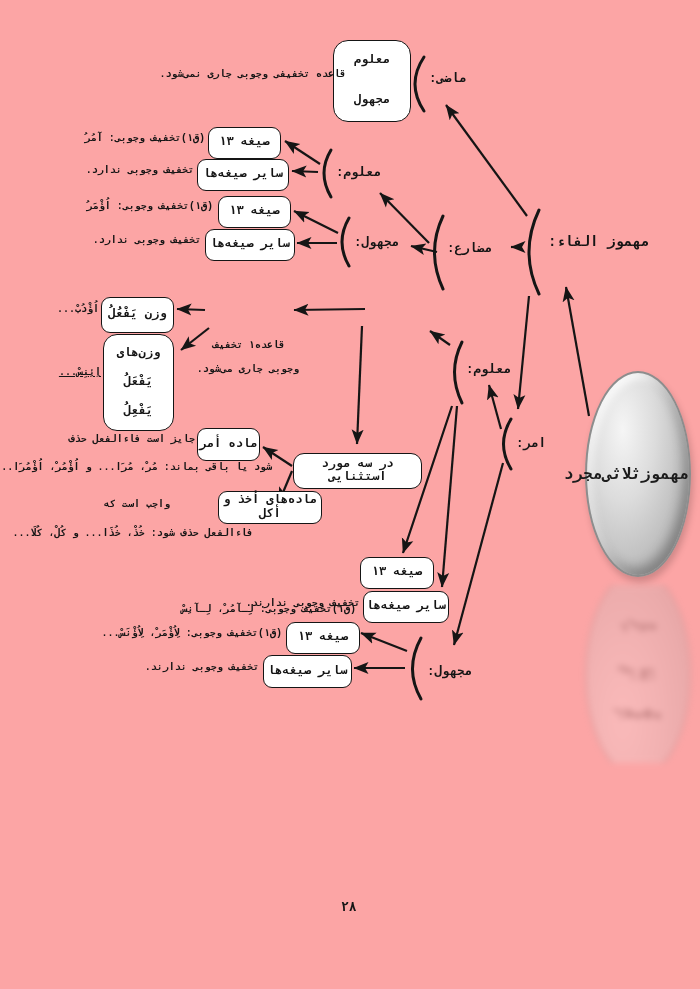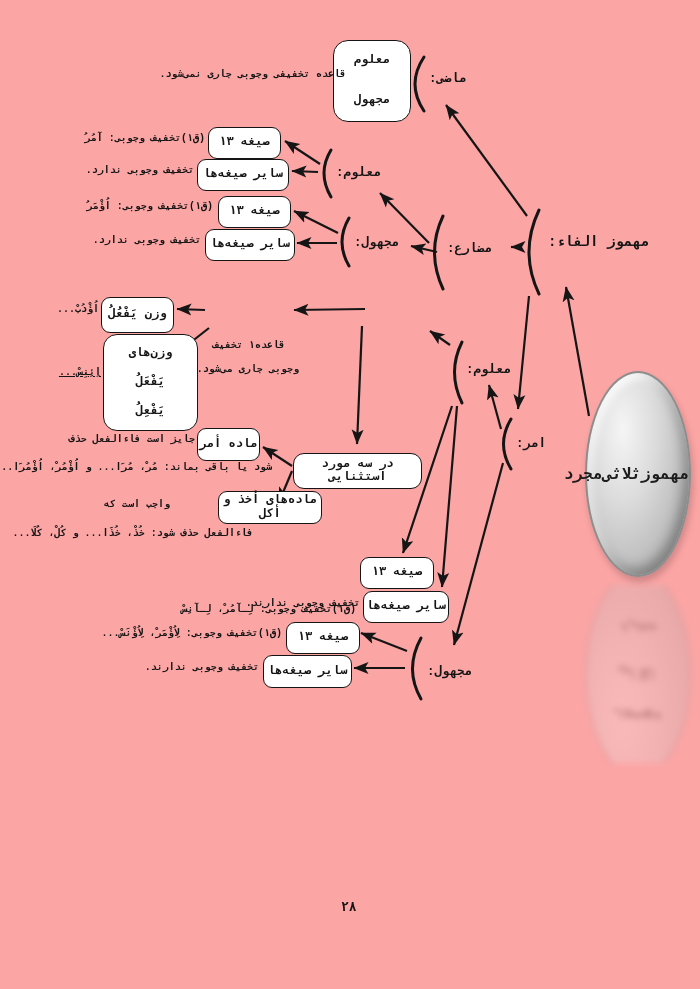--- a/index.html
+++ b/index.html
@@ -109,21 +109,21 @@
   <div class="abs note" style="right:487px;top:201px;">(ق۱)تخفیف وجوبی: اُؤْمَرُ</div>
   <div class="box" style="left:205px;top:229px;width:88px;height:30px;">سایر صیغه‌ها</div>
   <div class="abs note" style="right:499px;top:235px;">تخفیف وجوبی ندارد.</div>
   <div class="abs lbl" style="left:354px;top:234px;">مجهول:</div>
 
   <div class="abs lbl" style="left:447px;top:240px;">مضارع:</div>
   <div class="abs lbl" style="left:548px;top:233px;font-size:14px;">مهموز الفاء:</div>
 
   <div class="box" style="left:101px;top:297px;width:71px;height:34px;">وزن یَفْعُلُ</div>
   <div class="abs note" style="right:601px;top:304px;">اُؤْدُبْ...</div>
-  <div class="box stackbox" style="left:103px;top:334px;width:69px;height:87px;border-radius:14px;padding:4px 12px;">
+  <div class="box stackbox" style="left:103px;top:334px;width:69px;height:87px;border-radius:14px;padding:4px 0;">
     <div>وزن‌های</div>
     <div>یَفْعَلُ</div>
     <div>یَفْعِلُ</div>
   </div>
   <div class="abs note ul" style="right:599px;top:367px;">اِئِنِسْ...</div>
   <div class="abs note" style="right:415px;top:340px;">قاعده۱ تخفیف</div>
   <div class="abs note" style="right:401px;top:364px;">وجوبی جاری می‌شود.</div>
 
   <div class="abs lbl" style="left:466px;top:361px;">معلوم:</div>
   <div class="abs lbl" style="left:516px;top:435px;">امر:</div>

